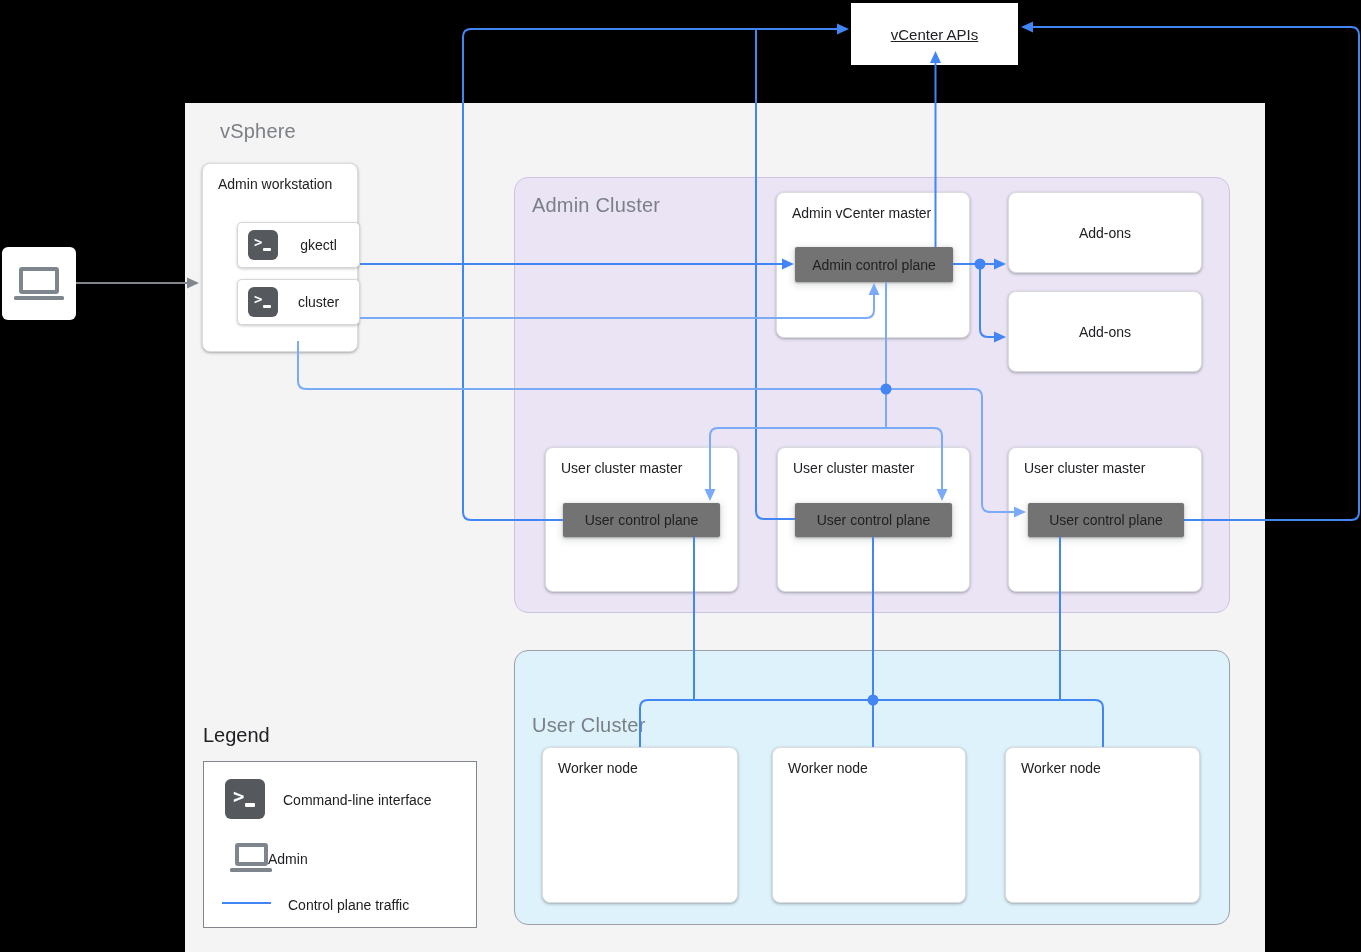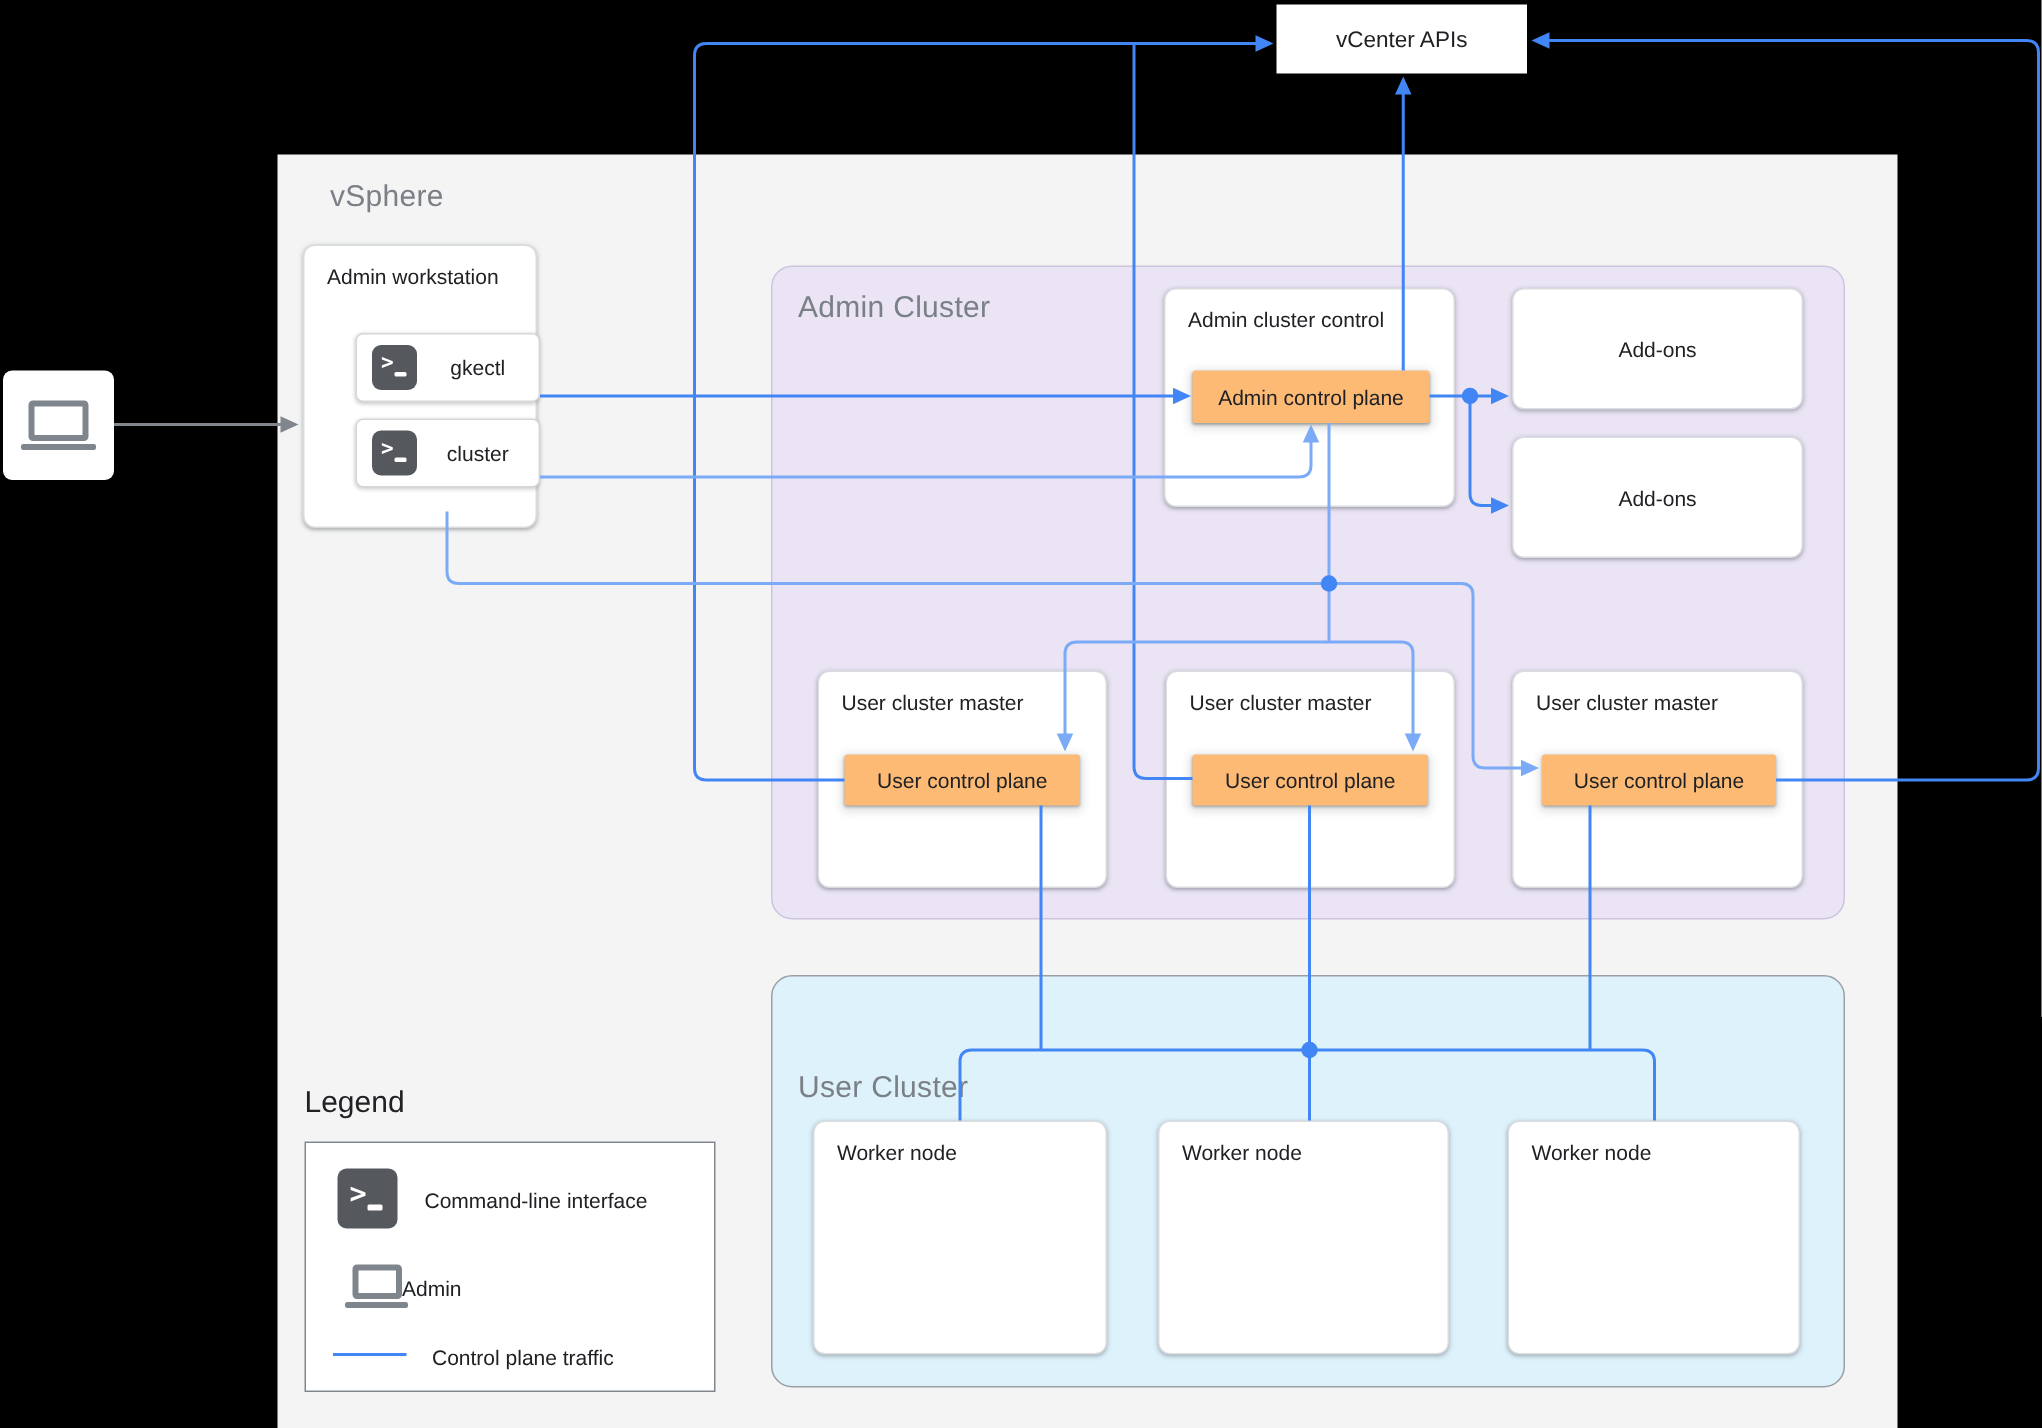--- a/index.html
+++ b/index.html
@@ -22,35 +22,35 @@
   
   .node {
     background:#fff;
     border:1px solid #dadce0;
     border-radius:8px;
     box-shadow:0 1px 2px rgba(60,64,67,.25), 0 1px 3px 1px rgba(60,64,67,.12);
   }
   .box-title { position:absolute; left:15px; top:12px; font-size:14px; color:#202124; white-space:nowrap; }
   .center-text { display:flex; align-items:center; justify-content:center; font-size:14px; color:#202124; }
 
-  .vcenter-box { left:851px; top:3px; width:167px; height:46px; background:#fff; font-size:15px; }
+  .vcenter-box { left:851px; top:3px; width:167px; height:62px; background:#fff; font-size:15px;text-decoration:underline; }
 
   .user-box { left:2px; top:247px; width:74px; height:73px; background:#fff; border-radius:6px;
               display:flex; align-items:center; justify-content:center; }
 
   .admin-workstation { left:202px; top:163px; width:156px; height:189px; }
 
   .tool-box { position:absolute; width:123px; height:46px; background:#fff; border:1px solid #d7d7d9;
               border-radius:5px; box-shadow:0 1px 3px rgba(0,0,0,.22);
               display:flex; align-items:center; }
   .tool-box .tool-label { flex:1; text-align:center; font-size:14px; color:#202124; }
 
   
   .cp-chip {
-    background:#fdba74; border-radius:2px;
+    background:#737373; border-radius:2px;
     box-shadow:0 1px 2px rgba(0,0,0,.3), 0 2px 6px 2px rgba(60,64,67,.15);
   }
 
   
   .term-icon { position:relative; background:#55585c; border-radius:6px; flex:none; }
   .term-icon .gt { position:absolute; color:#fff; font-weight:700; font-family:"DejaVu Sans Mono", monospace; }
   .term-icon .dash { position:absolute; background:#fff; border-radius:1px; }
   .term-sm { width:30px; height:30px; margin-left:10px; }
   .term-sm .gt { left:6px; top:4px; font-size:14px; }
   .term-sm .dash { left:15px; top:18px; width:8px; height:2.5px; }
@@ -112,21 +112,21 @@
   <div class="tool-box" style="left:34px; top:115px;">
     <div class="term-icon term-sm">
         <span class="gt">&gt;</span>
         <span class="dash"></span>
       </div>
     <span class="tool-label">cluster</span>
   </div>
 </div>
 
 <div class="abs node" style="left:776px; top:192px; width:194px; height:146px;">
-  <span class="box-title">Admin cluster control</span>
+  <span class="box-title">Admin vCenter master</span>
 </div>
 <div class="abs cp-chip center-text" style="left:795px; top:247px; width:158px; height:35px;">
   <span>Admin control plane</span>
 </div>
 
 <div class="abs node center-text" style="left:1008px; top:192px; width:194px; height:81px;">
   <span>Add-ons</span>
 </div>
 <div class="abs node center-text" style="left:1008px; top:291px; width:194px; height:81px;">
   <span>Add-ons</span>

